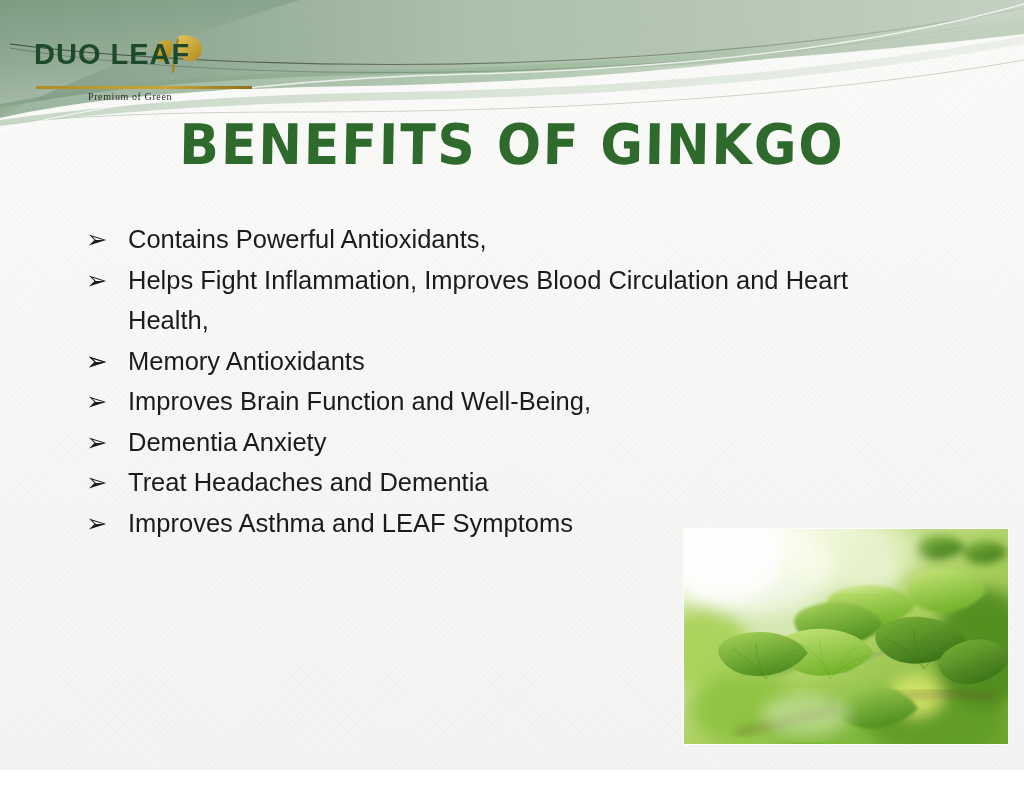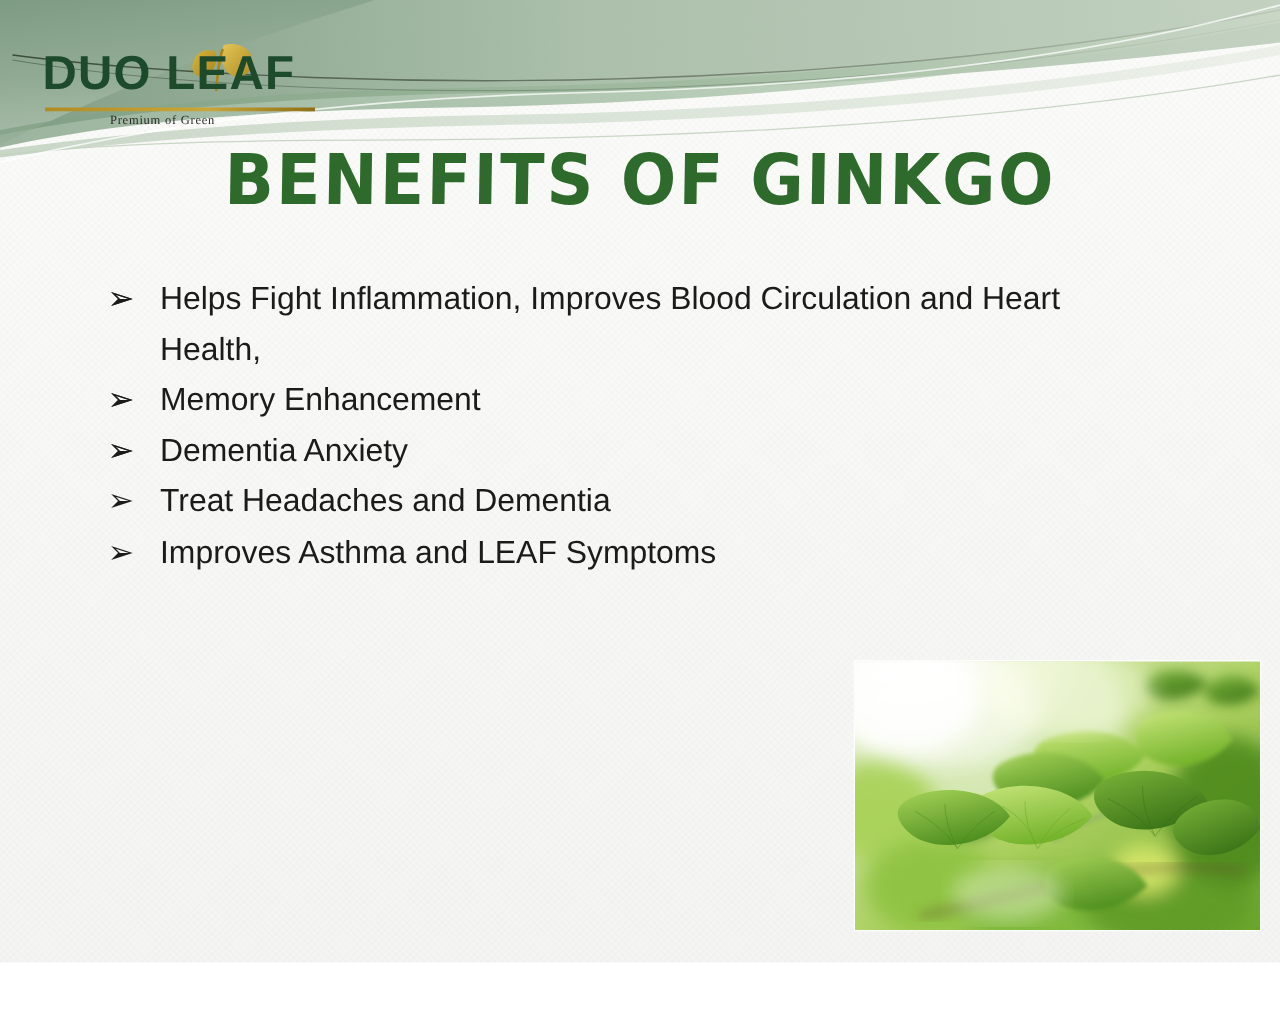--- a/index.html
+++ b/index.html
@@ -38,21 +38,21 @@
   #logo {
     position: absolute;
     left: 34px; top: 18px;
     width: 270px; height: 88px;
   }
   #logo-wordmark {
     position: absolute;
     left: 0; top: 20px;
     font-family: "Liberation Sans", sans-serif;
     font-weight: bold;
-    font-size: 38px;
+    font-size: 29px;
     letter-spacing: 1px;
     color: #1c4a2b;
     white-space: nowrap;
   }
   #logo-rule {
     position: absolute;
     left: 2px; top: 68px;
     width: 216px; height: 3px;
     background: linear-gradient(90deg, #b08b22 0%, #caa63a 60%, #8f6f17 100%);
   }
@@ -201,34 +201,36 @@
     <div id="logo-wordmark">DUO LEAF</div>
     <div id="logo-rule"></div>
     <div id="logo-tagline">Premium of Green</div>
   </div>
 
   <div id="slide-title">BENEFITS OF GINKGO</div>
 
   <ul id="benefits-list">
     <li>
       <span class="bullet-arrow-icon">➢</span>
+      <span>Contains Powerful Antioxidants,</span>
     </li>
     <li>
       <span class="bullet-arrow-icon">➢</span>
       <span>Helps Fight Inflammation, Improves Blood Circulation and Heart Health,</span>
     </li>
     <li>
       <span class="bullet-arrow-icon">➢</span>
     </li>
     <li>
       <span class="bullet-arrow-icon">➢</span>
-      <span>Memory Enhancement</span>
-    </li>
-    <li>
-      <span class="bullet-arrow-icon">➢</span>
+      <span>Memory Antioxidants</span>
+    </li>
+    <li>
+      <span class="bullet-arrow-icon">➢</span>
+      <span>Improves Brain Function and Well-Being,</span>
     </li>
     <li>
       <span class="bullet-arrow-icon">➢</span>
       <span>Dementia Anxiety</span>
     </li>
     <li>
       <span class="bullet-arrow-icon">➢</span>
       <span>Treat Headaches and Dementia</span>
     </li>
     <li>

